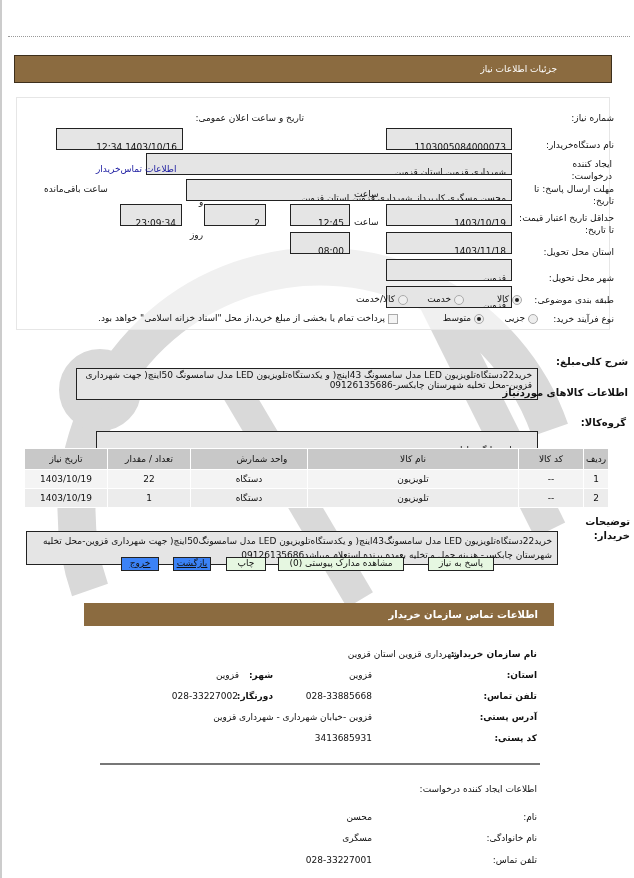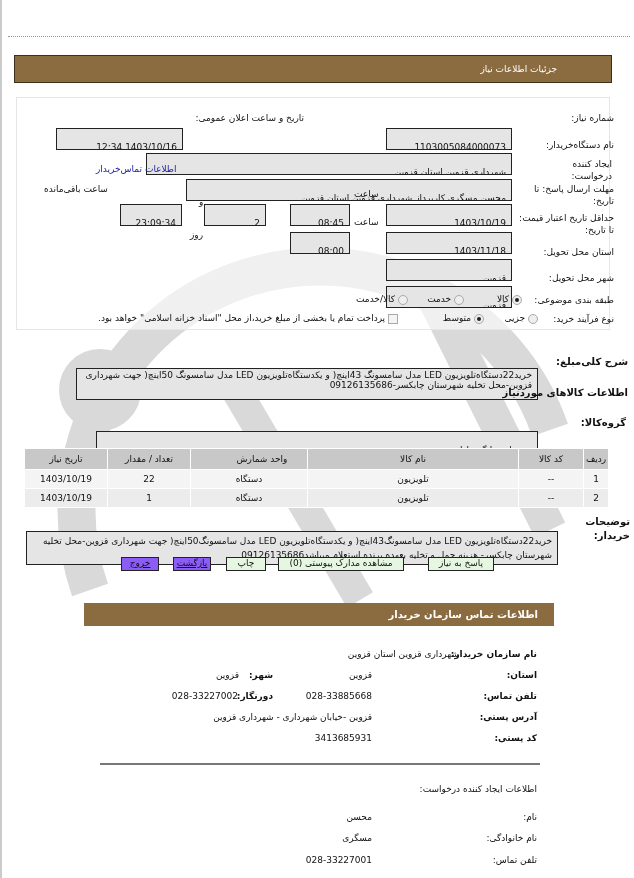--- a/index.html
+++ b/index.html
@@ -17,21 +17,21 @@
   .radio.on::after { content:""; position:absolute; left:2px; top:2px; width:4px; height:4px; border-radius:50%; background:#222; }
   .chk { display:inline-block; width:8px; height:8px; border:1px solid #aaa; background:#f4f4f4; vertical-align:middle; }
   .link { color:#1a1aa0; }
   .bold { font-weight:bold; font-size:10px; }
   .table { position:absolute; left:24px; top:448px; width:585px; border:1px solid #ddd; border-collapse:collapse; background:#fff; }
   .table th { background:#c8c8c8; font-weight:normal; height:18px; border:1px solid #fff; font-size:9px; }
   .table td { height:16px; border:1px solid #fff; text-align:center; font-size:9px; background:#f4f4f4; }
   .table tr:nth-child(odd) td { background:#ececec; }
   .btn { position:absolute; height:14px; border:1px solid #222; box-sizing:border-box; font-size:9px; text-align:center; line-height:10px; }
   .btn.g { background:#e6f7e1; }
-  .btn.r { background:#8b5cf6;text-decoration:underline; }
+  .btn.r { background:#3b82f6;text-decoration:underline; }
   .hdr2 { position:absolute; left:84px; top:603px; width:470px; height:23px; background:#8b6b40; }
   .hdr2 span { position:absolute; right:16px; top:6px; color:#fff; font-weight:bold; font-size:10px; }
   .sep { position:absolute; left:100px; top:763px; width:440px; border-top:2px solid #777; }
   .watermark { position:absolute; left:30px; top:230px; width:580px; height:420px; pointer-events:none; }
 </style>
 </head>
 <body>
 
 <div class="leftline"></div>
 <div class="dotline"></div>
@@ -57,21 +57,21 @@
 <div class="lbl" style="right:20px;top:140px;">نام دستگاه‌خریدار:</div>
 <div class="box" style="left:146px;top:131px;width:366px;height:22px;">شهرداری قزوین استان قزوین</div>
 
 <div class="lbl2" style="right:22px;top:158px;width:60px;">ایجاد کننده درخواست:</div>
 <div class="box" style="left:186px;top:157px;width:326px;height:22px;">محسن مسگری کارپرداز شهرداری قزوین استان قزوین</div>
 <div class="lbl link" style="left:96px;top:164px;">اطلاعات تماس‌خریدار</div>
 
 <div class="lbl2" style="right:20px;top:183px;width:100px;">مهلت ارسال پاسخ: تا تاریخ:</div>
 <div class="box l" style="left:386px;top:182px;width:126px;height:22px;text-align:right;">1403/10/19</div>
 <div class="lbl" style="left:354px;top:189px;">ساعت</div>
-<div class="box" style="left:290px;top:182px;width:60px;height:22px;">08:45</div>
+<div class="box" style="left:290px;top:182px;width:60px;height:22px;">12:45</div>
 <div class="box" style="left:204px;top:182px;width:62px;height:22px;">2</div>
 <div class="lbl" style="left:190px;top:184px;margin-top:46px;">روز</div>
 <div class="lbl" style="left:199px;top:197px;">و</div>
 <div class="box" style="left:120px;top:182px;width:62px;height:22px;">23:09:34</div>
 <div class="lbl" style="left:44px;top:184px;text-align:right;">ساعت باقی‌مانده</div>
 
 <div class="lbl2" style="right:20px;top:212px;width:100px;">حداقل تاریخ اعتبار قیمت: تا تاریخ:</div>
 <div class="box" style="left:386px;top:210px;width:126px;height:22px;">1403/11/18</div>
 <div class="lbl" style="left:354px;top:217px;">ساعت</div>
 <div class="box" style="left:290px;top:210px;width:60px;height:22px;">08:00</div>

